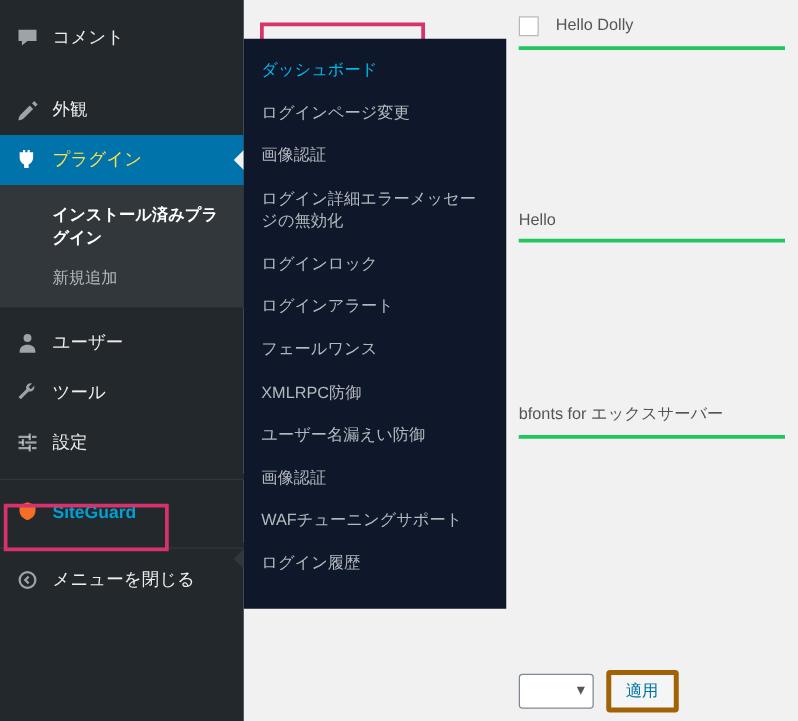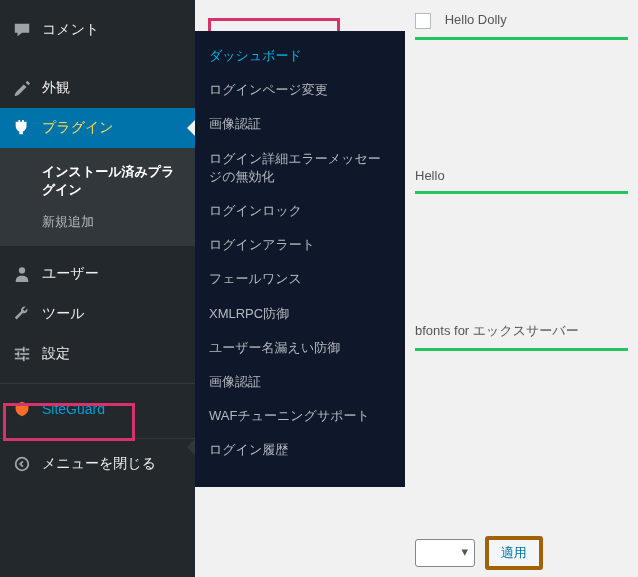--- a/index.html
+++ b/index.html
@@ -6,21 +6,21 @@
 body { font-family: -apple-system, BlinkMacSystemFont, "Segoe UI", "Hiragino Kaku Gothic ProN", "Hiragino Sans", Meiryo, sans-serif; background: #f1f1f1; width: 638px; height: 577px; overflow: hidden; position: relative; }
 .sidebar { position: absolute; left: 0; top: 0; width: 195px; height: 577px; background: #23282d; color: #eee; }
 .menu-item { display: flex; align-items: center; padding: 10px 12px; color: #eee; cursor: pointer; font-size: 14px; }
 .menu-item .icon { width: 20px; height: 20px; margin-right: 10px; display: flex; align-items: center; justify-content: center; color: rgba(240,245,250,.6); font-size: 18px; }
 .menu-item.active { background: #0073aa; color: #fde047; }
 .menu-item.active .icon { color: #fff; }
 .arrow-right { position: absolute; right: -5px; width: 0; height: 0; border-top: 8px solid transparent; border-bottom: 8px solid transparent; border-right: 8px solid #32373c; }
 .submenu { background: #32373c; padding: 8px 0; }
 .submenu-item { padding: 7px 12px 7px 42px; color: #b4b9be; font-size: 13px; cursor: pointer; }
 .submenu-item.current { color: #fff; font-weight: 600; }
-.siteguard { color: #00a0d2 !important; }
+.siteguard { color: #00a0d2 !important; font-weight: bold; }
 .siteguard .icon { color: #f56e28 !important; }
 .separator { height: 5px; background: #23282d; border-bottom: 1px solid #32373c; margin: 5px 0; }
 .flyout { position: absolute; left: 195px; top: 31px; width: 210px; background: #0f172a; padding: 8px 0 20px 0; z-index: 100; }
 .flyout-item { padding: 8px 14px; color: #b4b9be; font-size: 13px; cursor: pointer; line-height: 1.4; }
 .flyout-item.first { color: #00b9eb; }
 .flyout-arrow { position: absolute; left: -8px; top: 408px; width: 0; height: 0; border-top: 8px solid transparent; border-bottom: 8px solid transparent; border-right: 8px solid #32373c; }
 .highlight-box { border: 3px solid #d6336c; position: absolute; pointer-events: none; }
 .hl1 { left: 208px; top: 18px; width: 132px; height: 33px; }
 .hl2 { left: 3px; top: 403px; width: 132px; height: 38px; }
 .content { position: absolute; left: 405px; top: 0; width: 233px; padding: 4px 10px; font-size: 13px; color: #555; }

